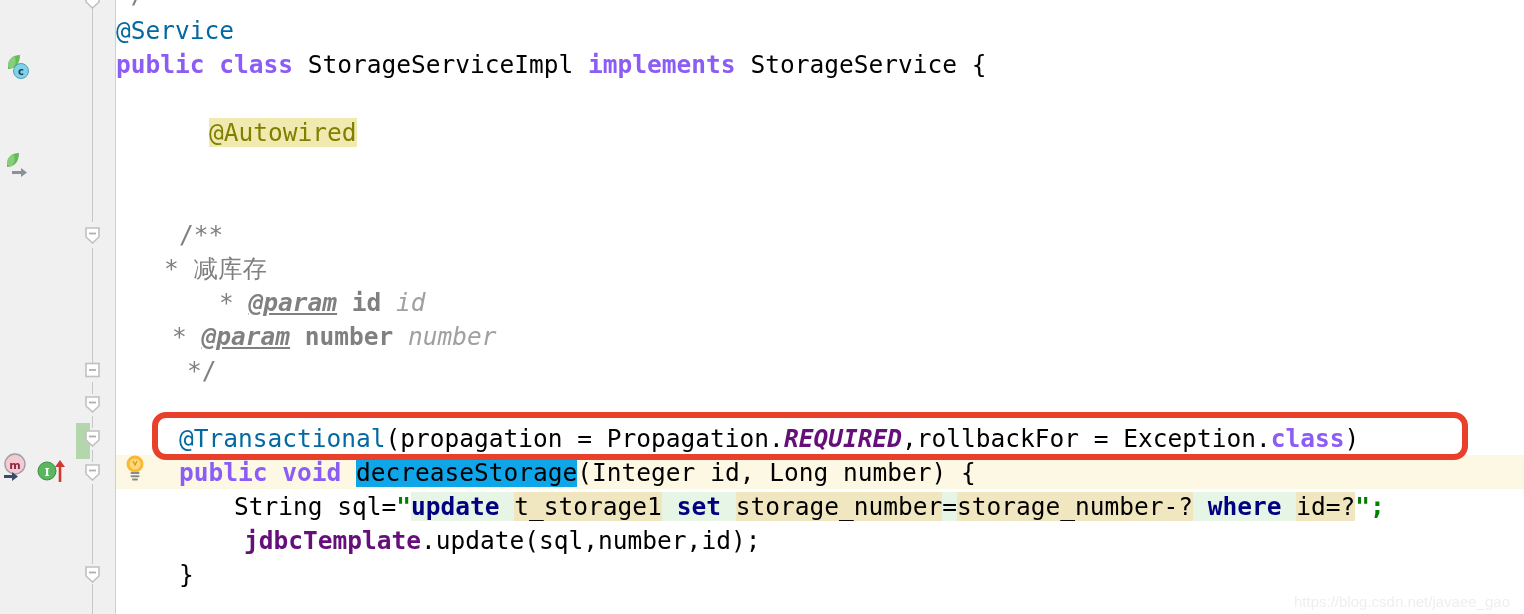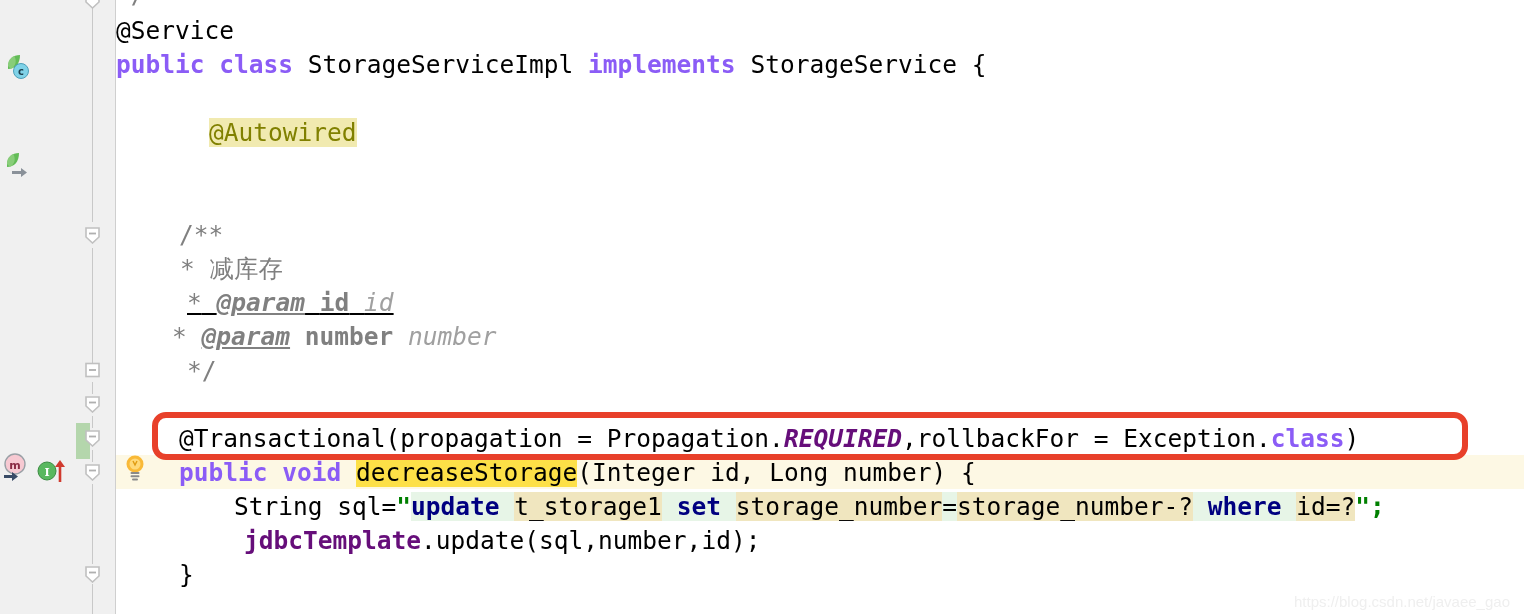--- a/index.html
+++ b/index.html
@@ -80,31 +80,31 @@
   .row-bg {
     position: absolute;
     left: 0; right: 0;
     height: 34px;
     z-index: 0;
   }
   .row-current { background: #fdf8e4; }
 
   
   .kw       { color: #8b5cf6; font-weight: bold; }   
-  .anno     { color: #000000; }                       
+  .anno     { color: #0369a1; }                       
   .anno-hl  { color: #808000; background: #f1eab0; }  
   .field    { color: #660e7a; font-weight: bold; }    
   .statfld  { color: #660e7a; font-weight: bold; font-style: italic; } 
   .plain    { color: #000000; }
   .str      { color: #008000; font-weight: bold; }    
   .cmt      { color: #808080; }                       
   .cmt-tag  { color: #808080; font-weight: bold; font-style: italic; text-decoration: underline; }
   .cmt-parm { color: #808080; font-weight: bold; }
   .cmt-desc { color: #a0a0a0; font-style: italic; }
-  .ident-hl { background: #fde047; text-align: center; }                  
+  .ident-hl { background: #0ea5e9; text-align: center; }                  
 
   
   .sqlkw  { color: #000080; font-weight: bold; background: #e7f5e7; }
   .sqlid  { color: #000000; background: #f0e6bf; }
   .sqlop  { color: #000000; background: #e7f5e7; }
 
   
   .redbox {
     position: absolute;
     left: 152px; top: 412px;
@@ -246,23 +246,23 @@
 
     <div class="line" style="top:14px;"><span class="anno">@Service</span></div>
 
     <div class="line" style="top:48px;"><span class="kw">public</span><span class="plain"> </span><span class="kw">class</span><span class="plain"> </span><span class="plain">StorageServiceImpl</span><span class="plain"> </span><span class="kw">implements</span><span class="plain"> </span><span class="plain">StorageService</span><span class="plain"> </span><span class="plain">{</span></div>
 
     <div class="line" style="top:116px; padding-left:93px;"><span class="anno-hl">@Autowired</span></div>
 
 
     <div class="line" style="top:218px; padding-left:63px;"><span class="cmt">/**</span></div>
 
-    <div class="line" style="top:252px; padding-left:64px;text-align:center;"><span class="cmt">*</span><span class="plain"> </span><span class="cmt" style="font-family:'DejaVu Sans',sans-serif;">减库存</span></div>
-
-    <div class="line" style="top:286px; padding-left:71px;text-decoration:underline;"><span class="cmt">*</span><span class="plain"> </span><span class="cmt-tag">@param</span><span class="plain"> </span><span class="cmt-parm">id</span><span class="plain"> </span><span class="cmt-desc">id</span></div>
+    <div class="line" style="top:252px; padding-left:48px;text-align:center;"><span class="cmt">*</span><span class="plain"> </span><span class="cmt" style="font-family:'DejaVu Sans',sans-serif;">减库存</span></div>
+
+    <div class="line" style="top:286px; padding-left:103px;"><span class="cmt">*</span><span class="plain"> </span><span class="cmt-tag">@param</span><span class="plain"> </span><span class="cmt-parm">id</span><span class="plain"> </span><span class="cmt-desc">id</span></div>
 
     <div class="line" style="top:320px; padding-left:56px;"><span class="cmt">*</span><span class="plain"> </span><span class="cmt-tag">@param</span><span class="plain"> </span><span class="cmt-parm">number</span><span class="plain"> </span><span class="cmt-desc">number</span></div>
 
     <div class="line" style="top:354px; padding-left:71px;"><span class="cmt">*/</span></div>
 
 
     <div class="line" style="top:422px; padding-left:63px;"><span class="anno">@Transactional</span><span class="plain">(</span><span class="plain">propagation</span><span class="plain"> </span><span class="plain">=</span><span class="plain"> </span><span class="plain">Propagation</span><span class="plain">.</span><span class="statfld">REQUIRED</span><span class="plain">,</span><span class="plain">rollbackFor</span><span class="plain"> </span><span class="plain">=</span><span class="plain"> </span><span class="plain">Exception</span><span class="plain">.</span><span class="kw">class</span><span class="plain">)</span></div>
 
     <div class="line" style="top:456px; padding-left:63px;"><span class="kw">public</span><span class="plain"> </span><span class="kw">void</span><span class="plain"> </span><span class="plain ident-hl">decreaseStorage</span><span class="plain">(</span><span class="plain">Integer</span><span class="plain"> </span><span class="plain">id</span><span class="plain">,</span><span class="plain"> </span><span class="plain">Long</span><span class="plain"> </span><span class="plain">number</span><span class="plain">)</span><span class="plain"> </span><span class="plain">{</span></div>
 

